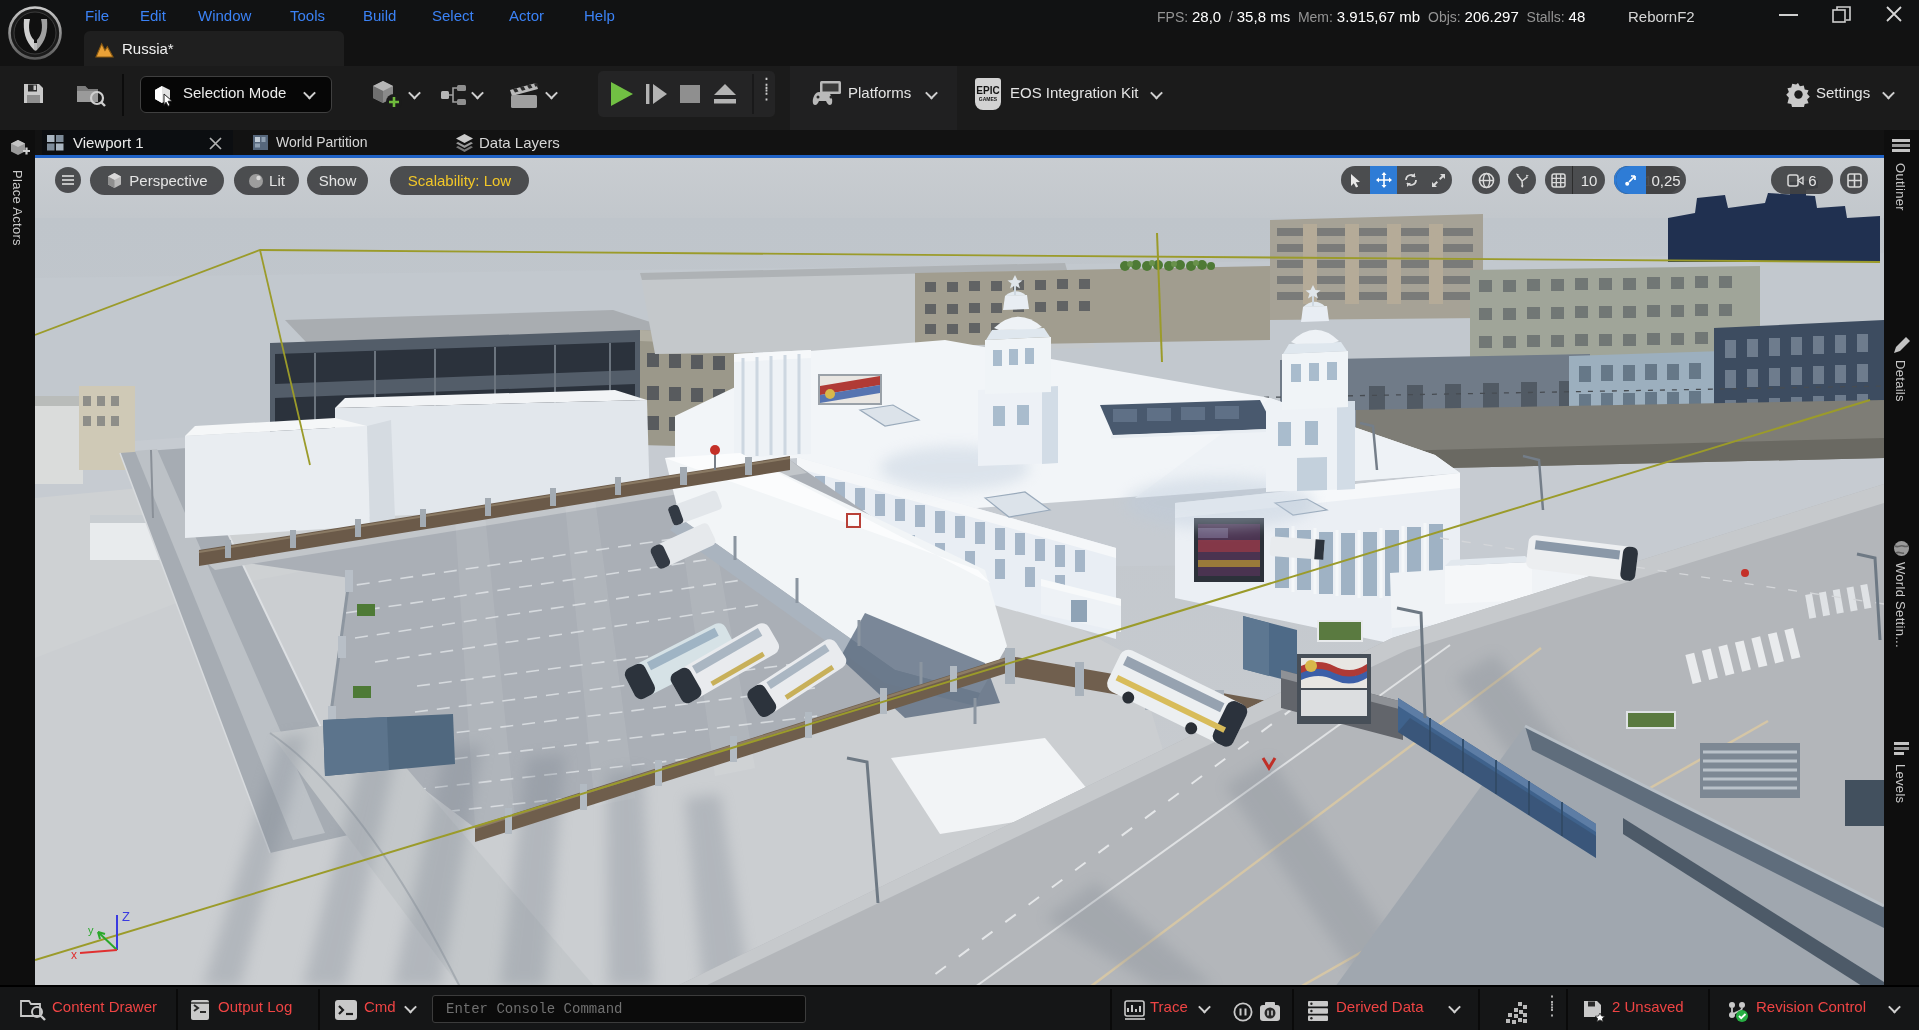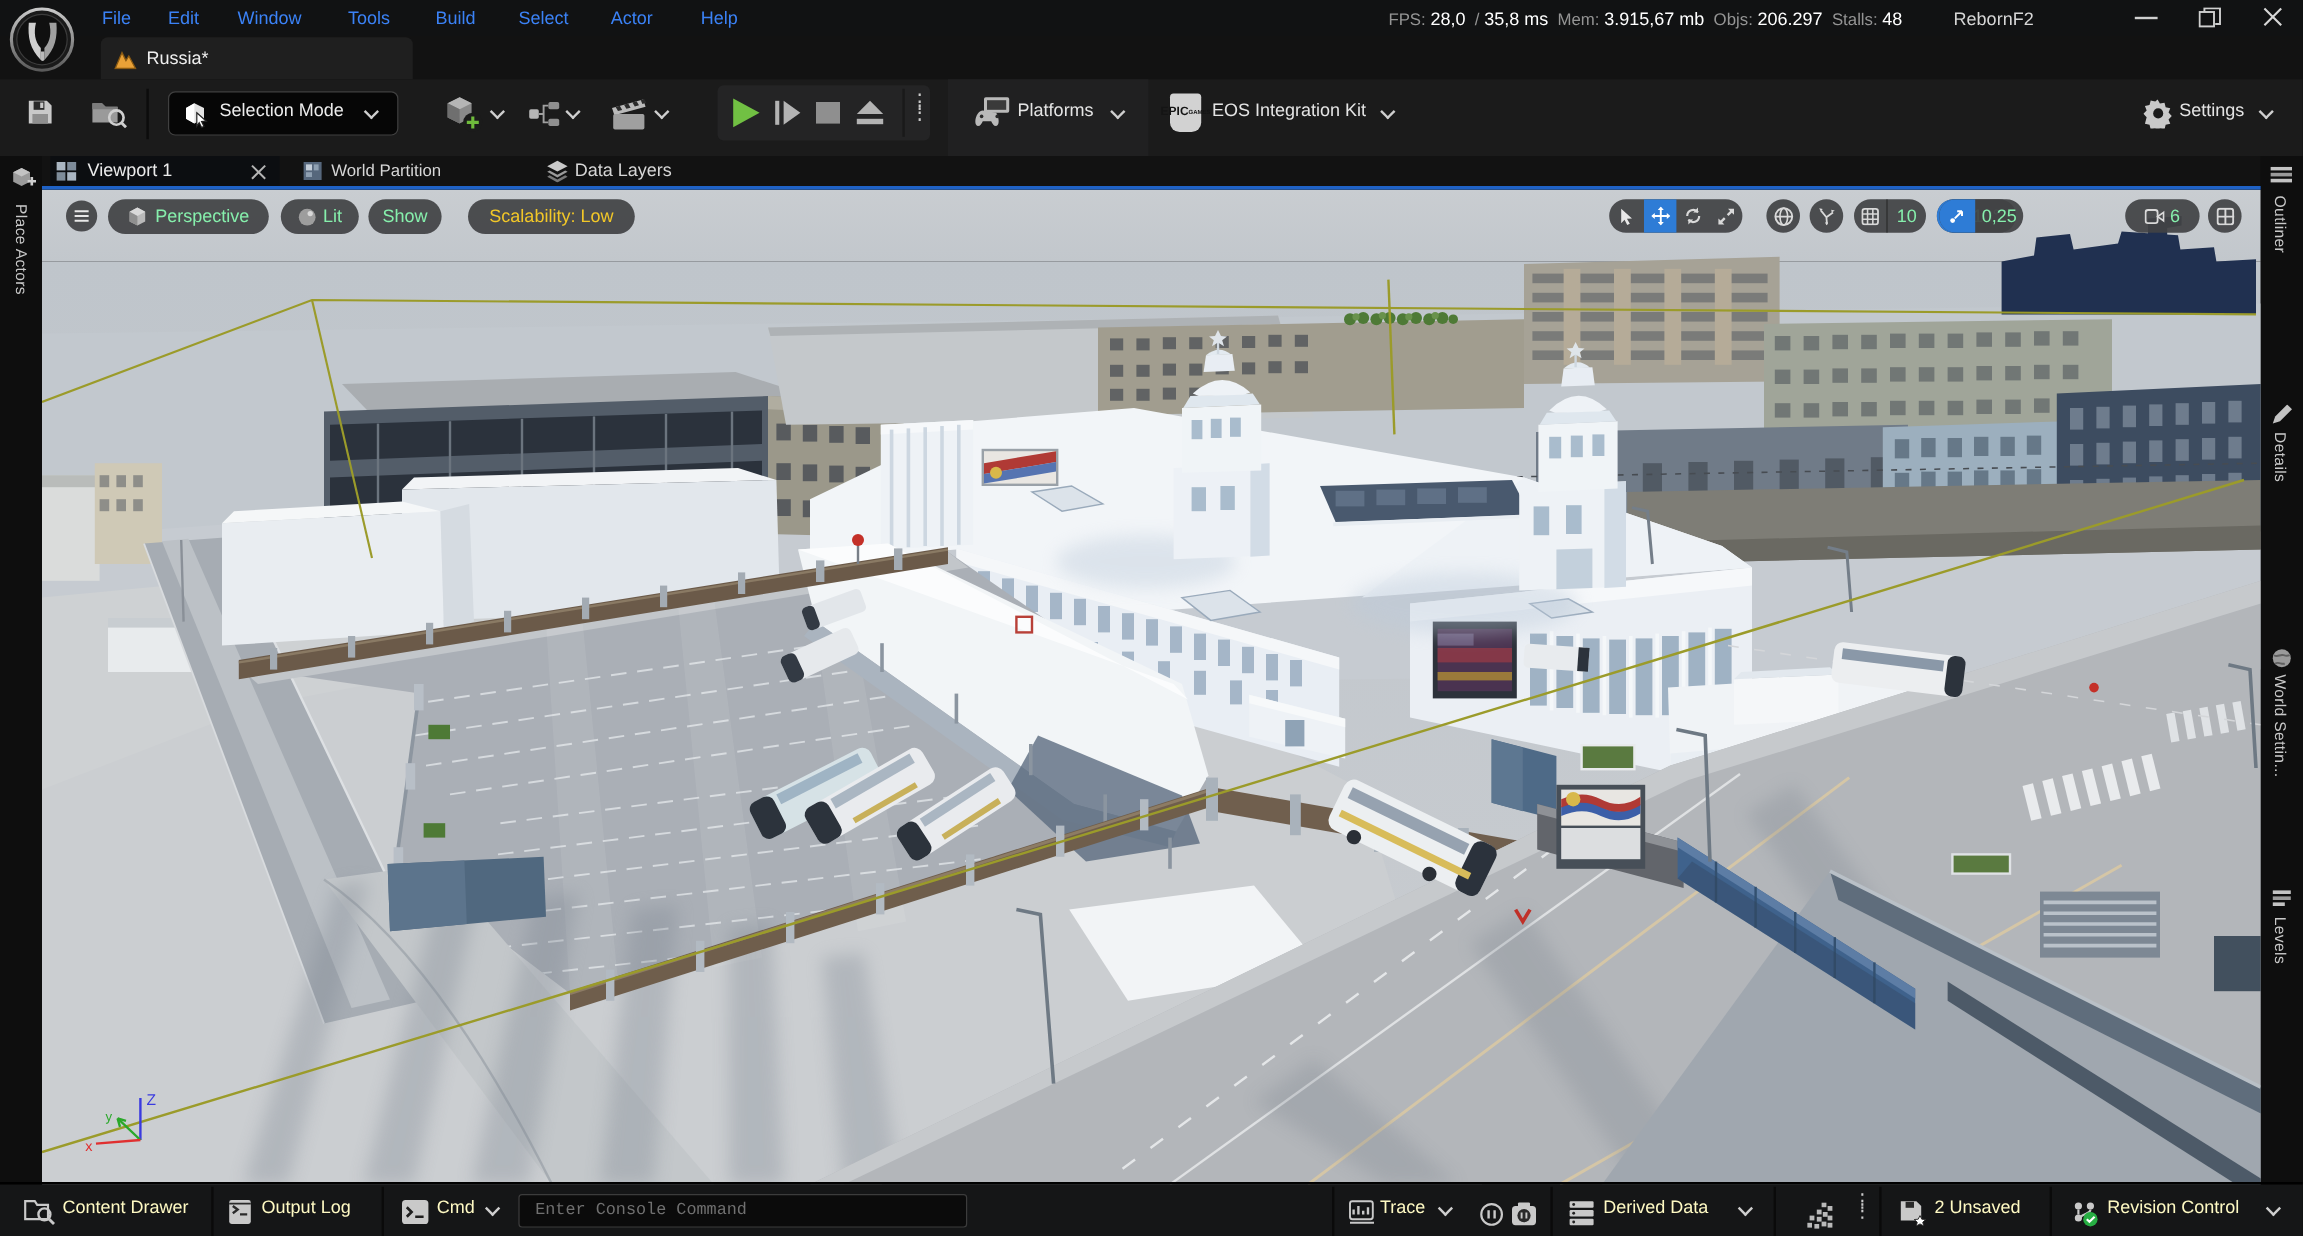--- a/index.html
+++ b/index.html
@@ -12,22 +12,22 @@
 .rtab{left:84px;top:31px;width:260px;height:35px;background:#1f1f1f;border-radius:6px 6px 0 0}
 .toolbar{left:0;top:66px;width:1919px;height:64px;background:#1b1b1b}
 .vtabs{left:35px;top:130px;width:1849px;height:25px;background:#121212}
 .vtab-active{left:42px;top:130px;width:191px;height:25px;background:#0c0e11}
 .blueline{left:35px;top:155px;width:1849px;height:3px;background:#1f62c6}
 .lstrip{left:0;top:130px;width:35px;height:857px;background:#0e0e0e}
 .rstrip{left:1884px;top:130px;width:35px;height:857px;background:#0e0e0e}
 .vtext{color:#c9c9c9;font-size:13px;writing-mode:vertical-rl;letter-spacing:.3px}
 .bottombar{left:0;top:987px;width:1919px;height:43px;background:#151617}
 .bsep{top:989px;width:2px;height:41px;background:#0a0a0a}
-.btext{top:998px;font-size:15px;color:#fef9c3}
-.pill{position:absolute;background:rgba(66,67,69,.93);border-radius:15px;color:#86efac;font-size:15px;display:flex;align-items:center;justify-content:center}
+.btext{top:998px;font-size:15px;color:#ef4444}
+.pill{position:absolute;background:rgba(66,67,69,.93);border-radius:15px;color:#e5e5e5;font-size:15px;display:flex;align-items:center;justify-content:center}
 .chev{display:inline-block;width:9px;height:9px;border-right:2px solid #cfcfcf;border-bottom:2px solid #cfcfcf;transform:rotate(45deg) translate(-1px,-1px)}
 svg{display:block}
 </style></head><body>
 
 <svg class="abs" style="left:35px;top:158px" width="1849" height="829" viewBox="0 0 1849 829">
 <defs>
 <linearGradient id="sky" x1="0" y1="0" x2="0" y2="1">
  <stop offset="0" stop-color="#c9cdd1"></stop>
         <stop offset="1" stop-color="#c2c7cc"></stop>
 </linearGradient>
@@ -911,21 +911,21 @@
 <div class="abs" style="left:790px;top:66px;width:167px;height:64px;background:#202021"></div>
 <svg class="abs" style="left:812px;top:80px" width="30" height="26" viewBox="0 0 30 26">
     <rect x="8" y="1" width="21" height="13" rx="1.5" fill="#b9b9b9"></rect>
     <rect x="10.5" y="3.5" width="16" height="8" fill="#3a3a3a"></rect>
     <path d="M7 12c-3 0-5 3-6 7-.6 3 0 6 2 6s3-2 4-4h7c1 2 2 4 4 4s2.6-3 2-6c-.4-2-1-4-2-5" fill="#b9b9b9"></path>
     <circle cx="6" cy="17" r="1.5" fill="#2a2a2a"></circle>
     <circle cx="19" cy="17" r="1.5" fill="#2a2a2a"></circle>
   </svg>
 <div class="abs" style="left:848px;top:84px;font-size:15px;color:#e4e4e4">Platforms</div>
 <span class="abs chev" style="left:927px;top:90px"></span>
-<div class="abs" style="left:975px;top:78px;width:26px;height:32px;background:#d2d2d2;border-radius:3px 3px 8px 8px;display:flex;flex-direction:row;align-items:center;justify-content:center">
+<div class="abs" style="left:975px;top:78px;width:26px;height:32px;background:#d2d2d2;border-radius:3px 3px 8px 8px;display:flex;flex-direction:column;align-items:center;justify-content:center">
     <span style="font-size:10px;font-weight:bold;color:#141414;line-height:10px">EPIC</span>
     <span style="font-size:5px;font-weight:bold;color:#141414">GAMES</span>
   </div>
 <div class="abs" style="left:1010px;top:84px;font-size:15px;color:#e4e4e4">EOS Integration Kit</div>
 <span class="abs chev" style="left:1152px;top:90px"></span>
 <svg class="abs" style="left:1786px;top:82px" width="25" height="25" viewBox="0 0 25 25">
     <path d="M12.5 1l2 3.5 4-.8 1 4 4 .8-1.5 3.8 2.8 3-2.8 3 1.5 3.8-4 .8-1 4-4-.8-2 3.5-2-3.5-4 .8-1-4-4-.8L3 16.3.2 13.3 3 10.4 1.5 6.6l4-.8 1-4 4 .8z" fill="#c9c9c9" transform="scale(.96)"></path>
     <circle cx="12.5" cy="12.5" r="4.2" fill="#1b1b1b"></circle>
   </svg>
 <div class="abs" style="left:1816px;top:84px;font-size:15px;color:#e4e4e4">Settings</div>

